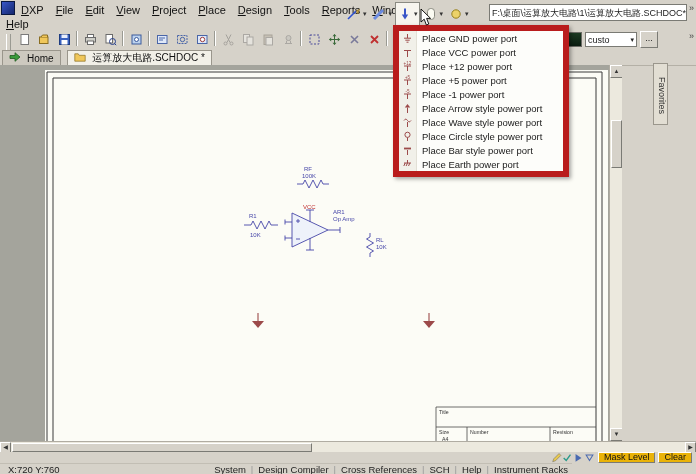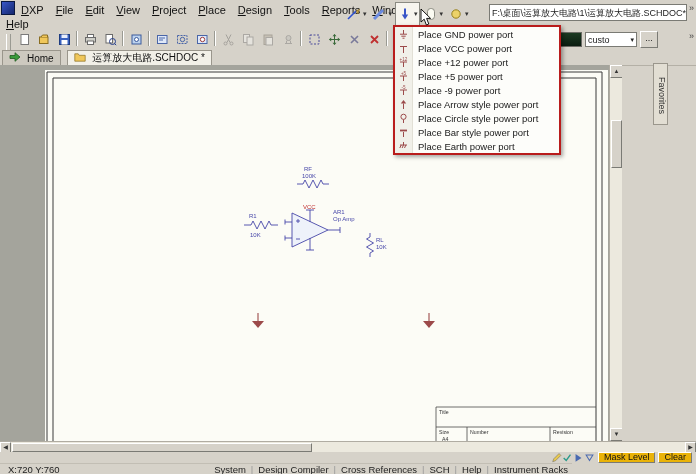--- a/index.html
+++ b/index.html
@@ -55,21 +55,21 @@
   #vthumb{position:absolute;left:1px;top:55px;width:11px;height:48px;background:#d6d2c9;border:1px solid;border-color:#fff #7a7a74 #7a7a74 #fff;box-sizing:border-box;}
   #hscroll{position:absolute;top:441px;left:0;width:696px;height:11px;background:#ece9de;border-top:1px solid #b0aca2;}
   .hbtn{position:absolute;top:0;width:11px;height:11px;background:#d6d2c9;border:1px solid;border-color:#fff #7a7a74 #7a7a74 #fff;
         font-size:6px;line-height:9px;text-align:center;color:#333;box-sizing:border-box;}
   #hthumb{position:absolute;top:1px;left:12px;width:300px;height:9px;background:#d6d2c9;border:1px solid;border-color:#fff #7a7a74 #7a7a74 #fff;box-sizing:border-box;}
   
   #favorites-tab{position:absolute;left:653px;top:63px;width:15px;height:62px;background:#e2ded3;
      border:1px solid #9a968c;writing-mode:vertical-rl;font-size:9px;color:#333;text-align:center;
      box-sizing:border-box;padding-top:4px;}
   
-  #dropdown{position:absolute;top:25px;left:393px;width:164px;background:#fdfdfa;border:2px solid #b91c1c;
+  #dropdown{position:absolute;top:25px;left:393px;width:164px;background:#fdfdfa;border:6px solid #b91c1c;
      box-shadow:2px 2px 4px rgba(0,0,0,.35);z-index:50;}
   .dd-item{display:flex;align-items:center;height:14px;cursor:default;}
   .dd-ic{width:17px;height:14px;background:#f1f0e9;border-right:1px solid #e2e0d6;display:inline-flex;
      align-items:center;justify-content:center;flex:0 0 17px;}
   .dd-label{font-size:9.5px;color:#1a1a1a;padding-left:5px;white-space:nowrap;}
   
   #cursor{position:absolute;left:420px;top:8px;z-index:60;}
   
   #rowA{position:absolute;top:452px;left:0;width:696px;height:11px;background:#d6d2c9;}
   #rowA-right{position:absolute;right:4px;top:0;display:flex;align-items:center;gap:3px;height:11px;}
@@ -371,30 +371,39 @@
           </span>
           <span class="dd-label">Place +5 power port</span>
         </div>
         <div class="dd-item">
           <span class="dd-ic">
             <svg viewBox="0 0 11 11" width="11" height="11">
               <path d="M5.5 10V5M2 5h7" stroke="#9c4a4a" fill="none"></path>
               <text x="5.5" y="3.9" font-size="4.6" text-anchor="middle" fill="#9c4a4a">-5</text>
             </svg>
           </span>
-          <span class="dd-label">Place -9 power port</span>
+          <span class="dd-label">Place -1 power port</span>
         </div>
         <div class="dd-item">
           <span class="dd-ic">
             <svg viewBox="0 0 11 11" width="11" height="11">
               <path d="M5.5 10V4.5" stroke="#9c4a4a" fill="none"></path>
               <path d="M2.8 4.5L5.5 1l2.7 3.5z" fill="#9c4a4a"></path>
             </svg>
           </span>
           <span class="dd-label">Place Arrow style power port</span>
+        </div>
+        <div class="dd-item">
+          <span class="dd-ic">
+            <svg viewBox="0 0 11 11" width="11" height="11">
+              <path d="M5.5 10V5" stroke="#9c4a4a" fill="none"></path>
+              <path d="M2 3.5c1.2-1.8 2.3-1.8 3.5 0s2.3 1.8 3.5 0" stroke="#9c4a4a" fill="none"></path>
+            </svg>
+          </span>
+          <span class="dd-label">Place Wave style power port</span>
         </div>
         <div class="dd-item">
           <span class="dd-ic">
             <svg viewBox="0 0 11 11" width="11" height="11">
               <path d="M5.5 10V6.5" stroke="#9c4a4a" fill="none"></path>
               <circle cx="5.5" cy="3.8" r="2.6" stroke="#9c4a4a" fill="none"></circle>
             </svg>
           </span>
           <span class="dd-label">Place Circle style power port</span>
         </div>

